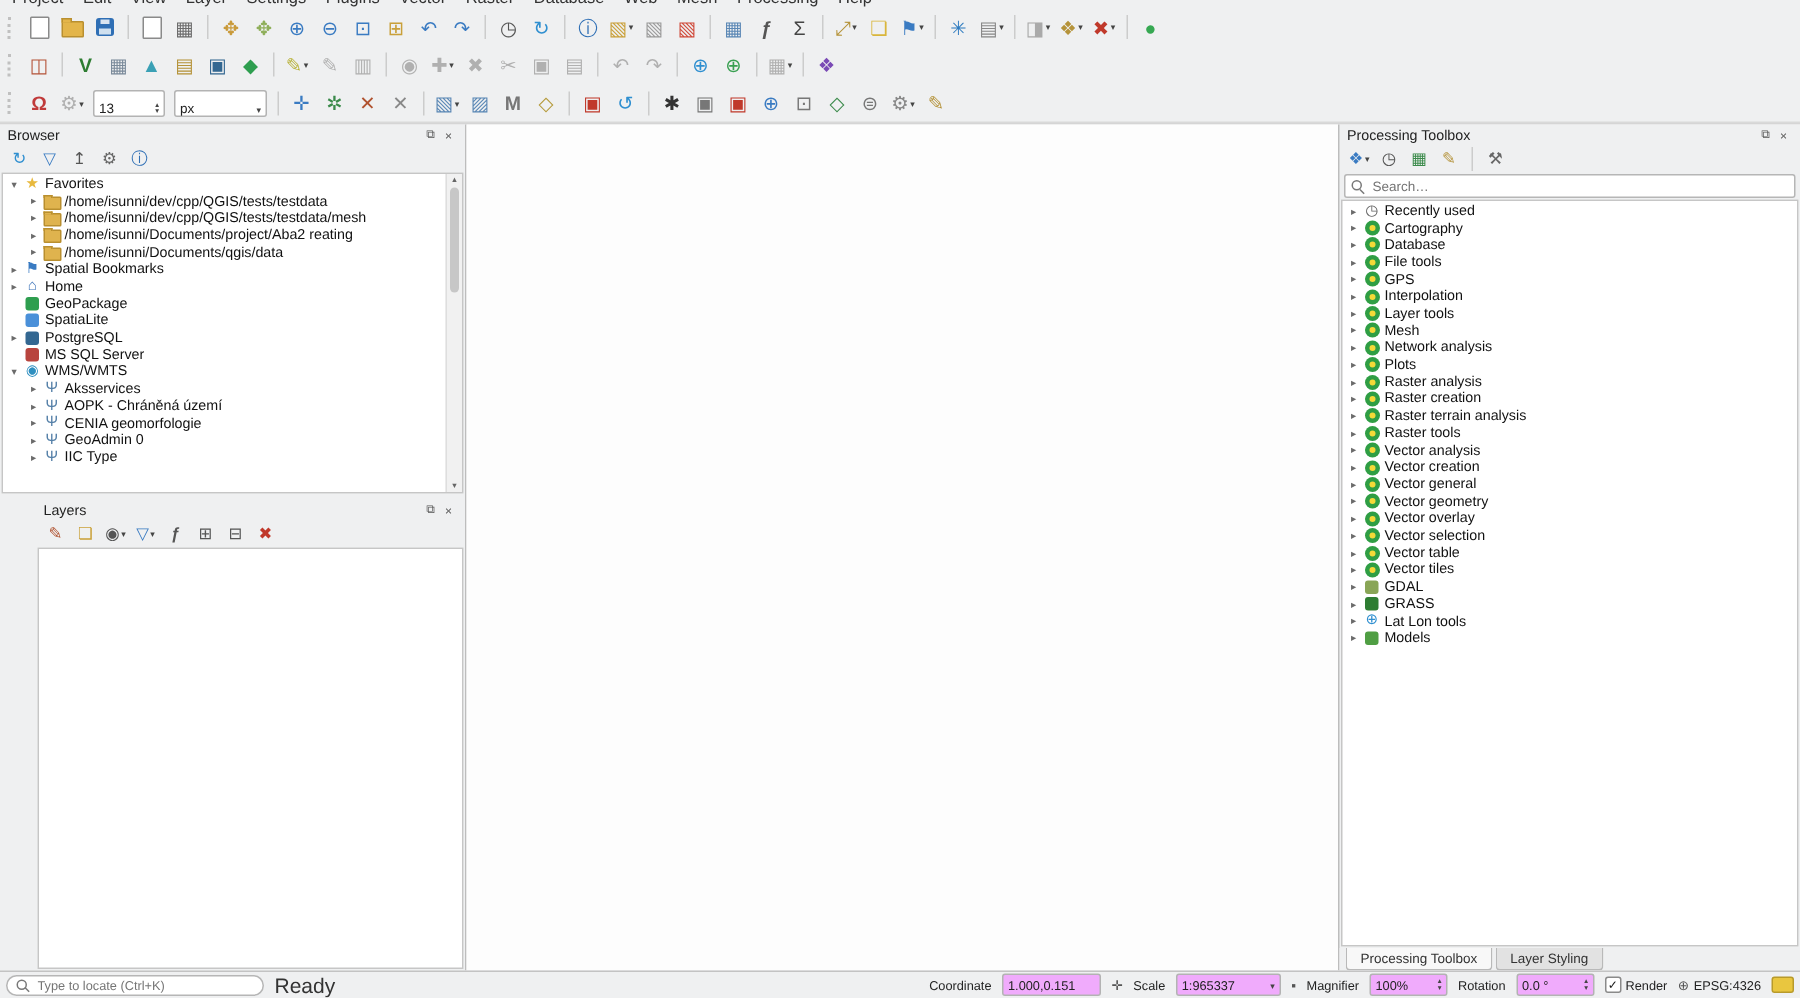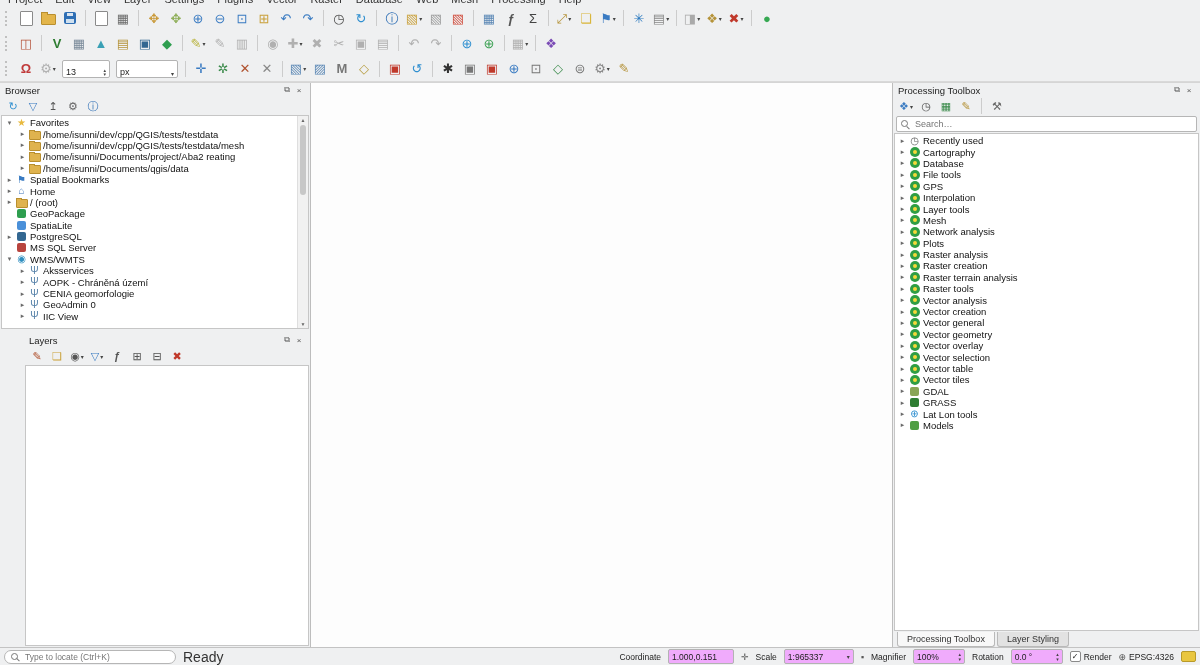--- a/index.html
+++ b/index.html
@@ -491,29 +491,20 @@
                 <span class="tlabel">Spatial Bookmarks</span>
               </div>
               <div class="trow" style="padding-left: 2px;">
                 <span class="texp">▸</span>
                 <span class="ticon">
                   <span class="icx ticx" style="color: rgb(58, 114, 184);">⌂</span>
                 </span>
                 <span class="tlabel">Home</span>
               </div>
               <div class="trow" style="padding-left: 2px;">
-                <span class="texp">▸</span>
-                <span class="ticon">
-                  <span class="icx ticx">
-                    <span class="i-folder-sm"></span>
-                  </span>
-                </span>
-                <span class="tlabel">/ (root)</span>
-              </div>
-              <div class="trow" style="padding-left: 2px;">
                 <span class="texp"></span>
                 <span class="ticon">
                   <span class="icx ticx">
                     <span class="tsq" style="background: rgb(46, 158, 79);"></span>
                   </span>
                 </span>
                 <span class="tlabel">GeoPackage</span>
               </div>
               <div class="trow" style="padding-left: 2px;">
                 <span class="texp"></span>
@@ -575,21 +566,21 @@
                 <span class="ticon">
                   <span class="icx ticx" style="color: rgb(85, 128, 168);">Ψ</span>
                 </span>
                 <span class="tlabel">GeoAdmin 0</span>
               </div>
               <div class="trow" style="padding-left: 15px;">
                 <span class="texp">▸</span>
                 <span class="ticon">
                   <span class="icx ticx" style="color: rgb(85, 128, 168);">Ψ</span>
                 </span>
-                <span class="tlabel">IIC View</span>
+                <span class="tlabel">IIC Type</span>
               </div>
             </div>
           <div class="vscroll">
             <span class="sarr">▲</span>
             <div class="sthumb"></div>
             <span class="sarr sdown">▼</span>
           </div>
         </div>
       </div>
       <div class="hsplit"></div>

